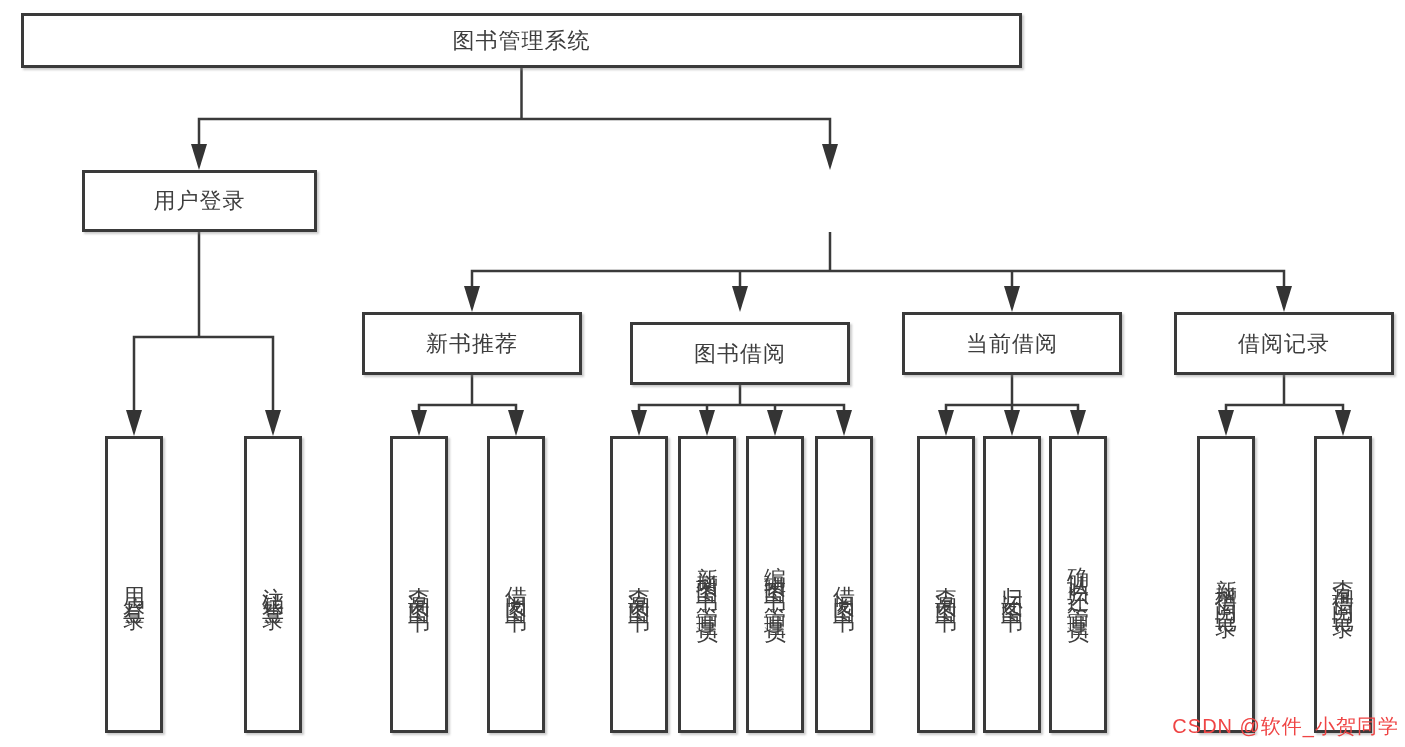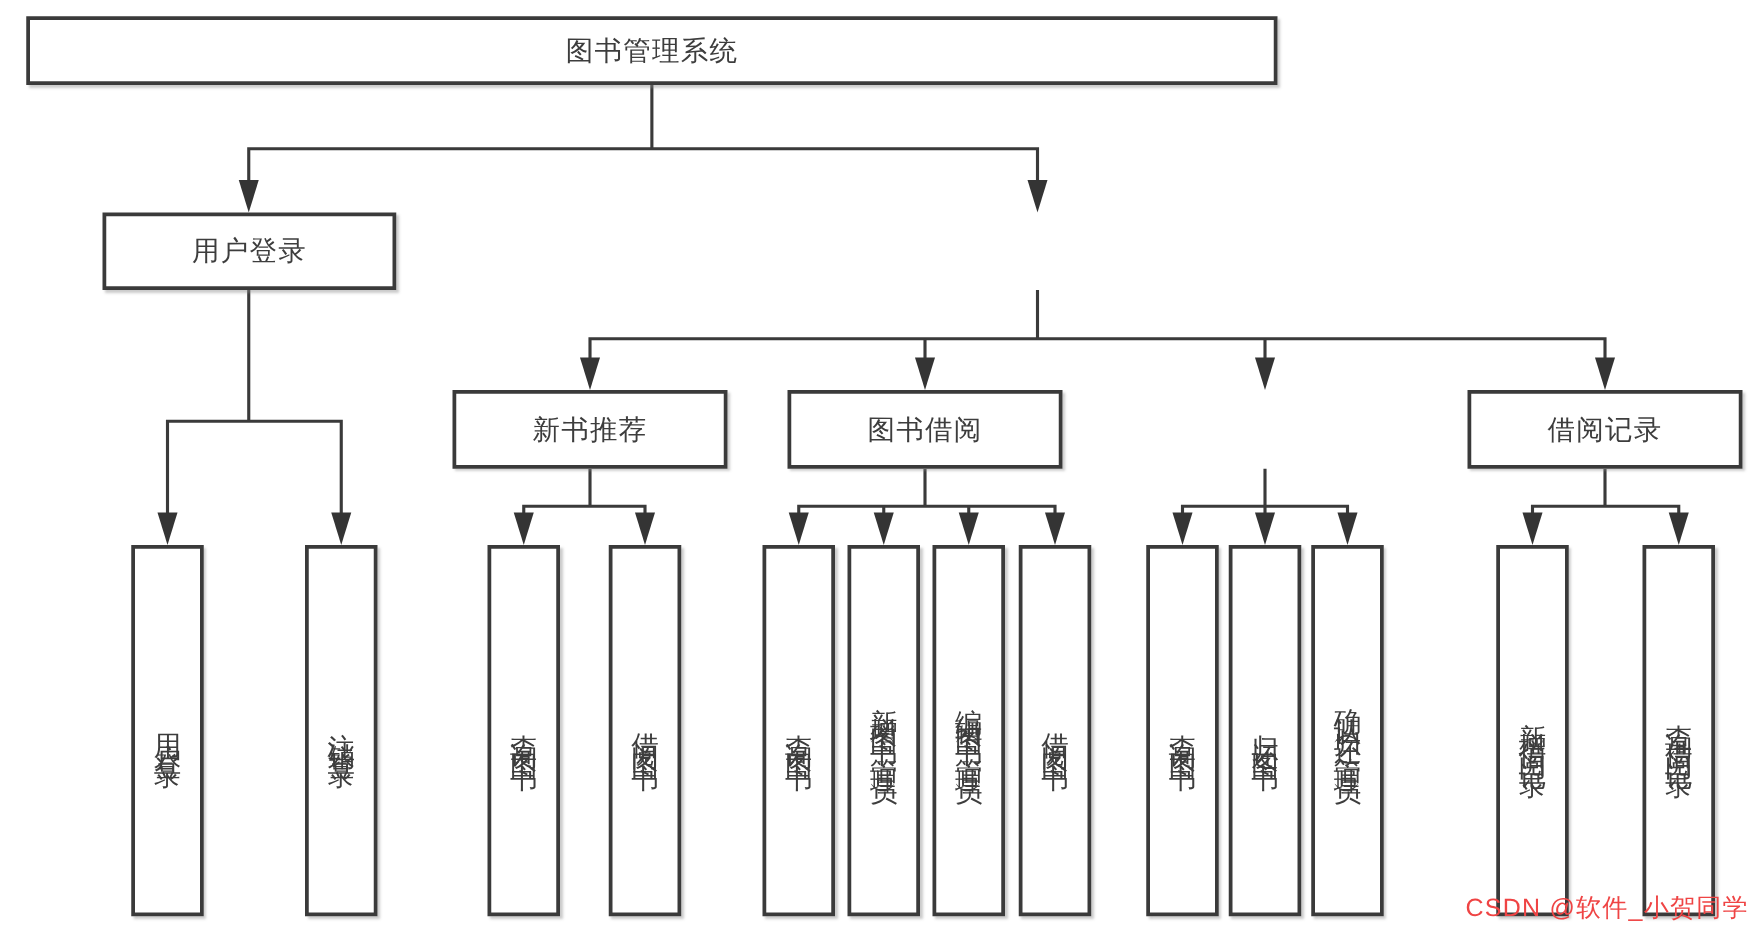--- a/index.html
+++ b/index.html
@@ -45,21 +45,21 @@
     white-space: nowrap;
   }
   
   .n-root   { left: 21px;   top: 13px;  width: 1001px; height: 55px; }
   
   .n-login  { left: 82px;   top: 170px; width: 235px;  height: 62px; }
   .n-mgmt   { left: 713px;  top: 170px; width: 234px;  height: 62px; }
   
   .lvl3     { top: 312px; width: 220px; height: 63px; }
   .n-newbook { left: 362px;  }
-  .n-borrow  { left: 630px;  }
+  .n-borrow  { left: 630px; margin-top: 10px;  }
   .n-current { left: 902px;  }
   .n-record  { left: 1174px; }
   
   .leaf {
     top: 436px;
     width: 58px;
     height: 297px;
     writing-mode: vertical-rl;
     text-orientation: mixed;
     letter-spacing: 8px;
@@ -143,20 +143,21 @@
       <polygon points="1335,410 1351,410 1343,436"></polygon>
     </g>
   </svg>
 
   <div class="node n-root">图书管理系统</div>
 
   <div class="node n-login">用户登录</div>
 
   <div class="node lvl3 n-newbook">新书推荐</div>
   <div class="node lvl3 n-borrow">图书借阅</div>
+  <div class="node lvl3 n-current">当前借阅</div>
   <div class="node lvl3 n-record">借阅记录</div>
 
   <div class="node leaf lf-1">用户登录</div>
   <div class="node leaf lf-2">注销登录</div>
 
   <div class="node leaf lf-3">查询图书</div>
   <div class="node leaf lf-4">借阅图书</div>
 
   <div class="node leaf lf-5">查询图书</div>
   <div class="node leaf lf-6">新增图书（管理员）</div>

